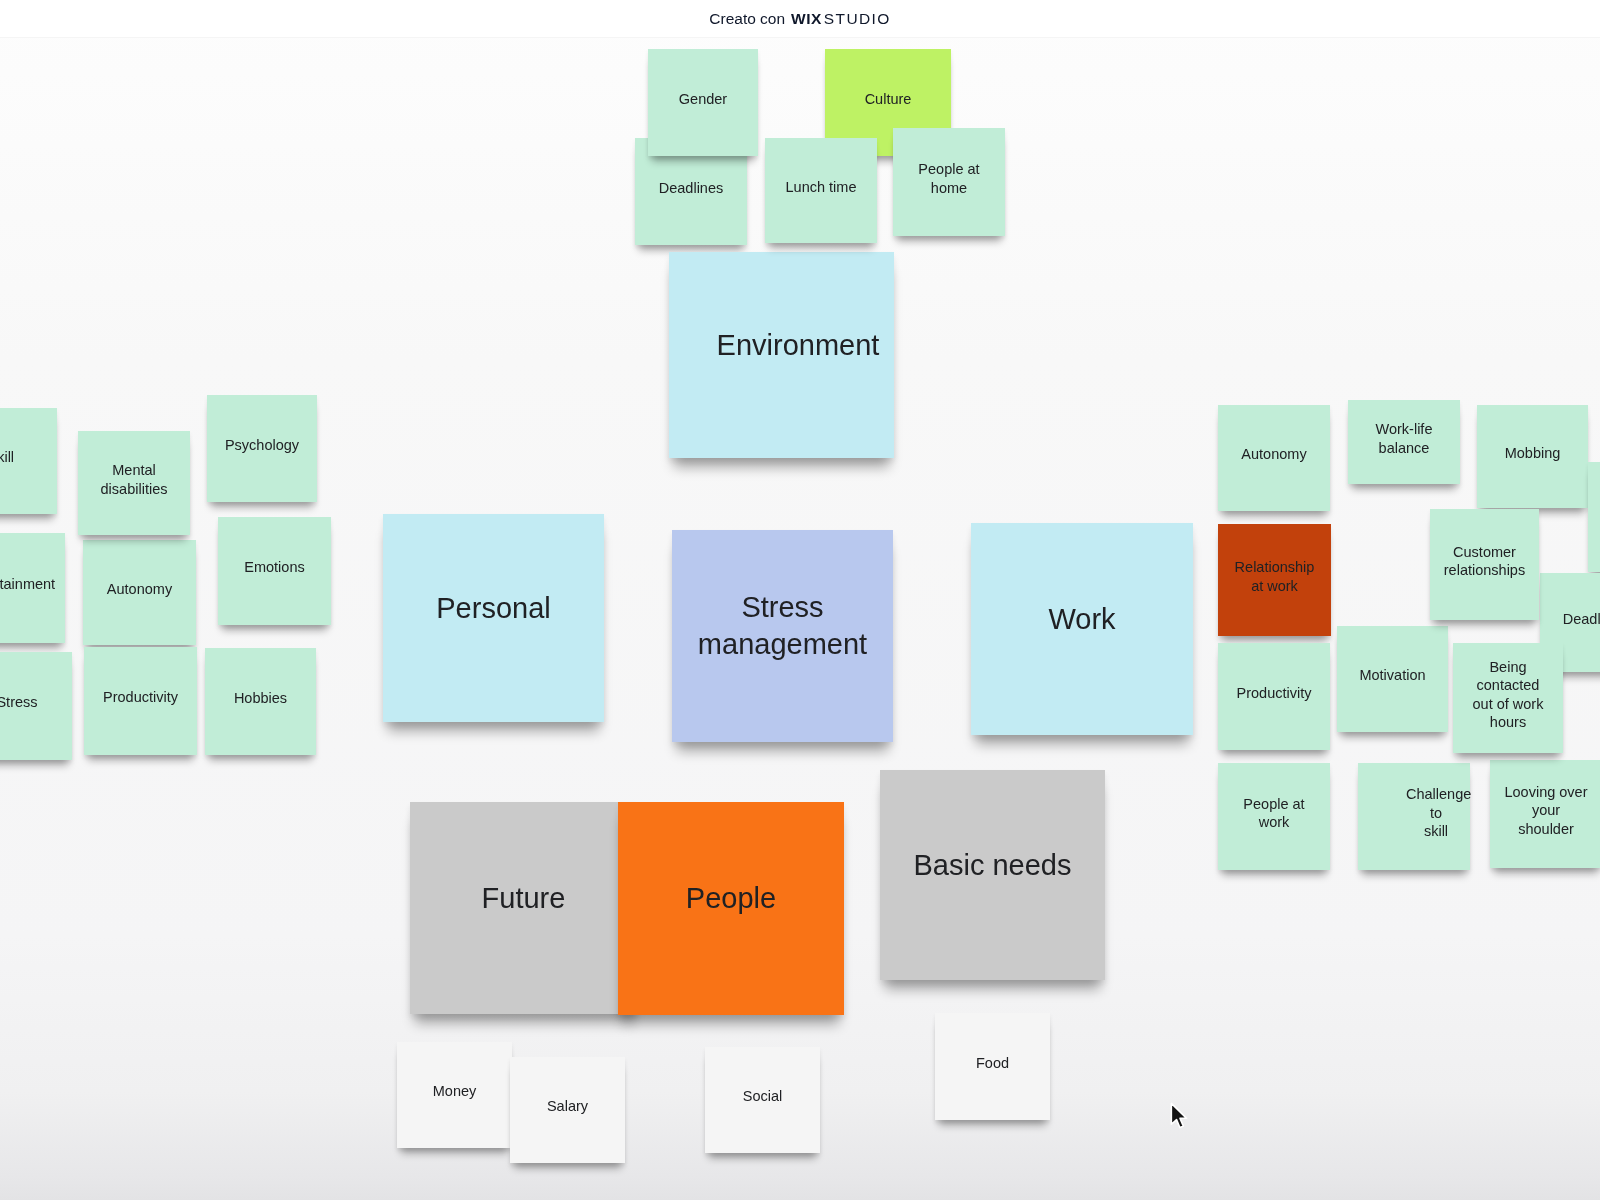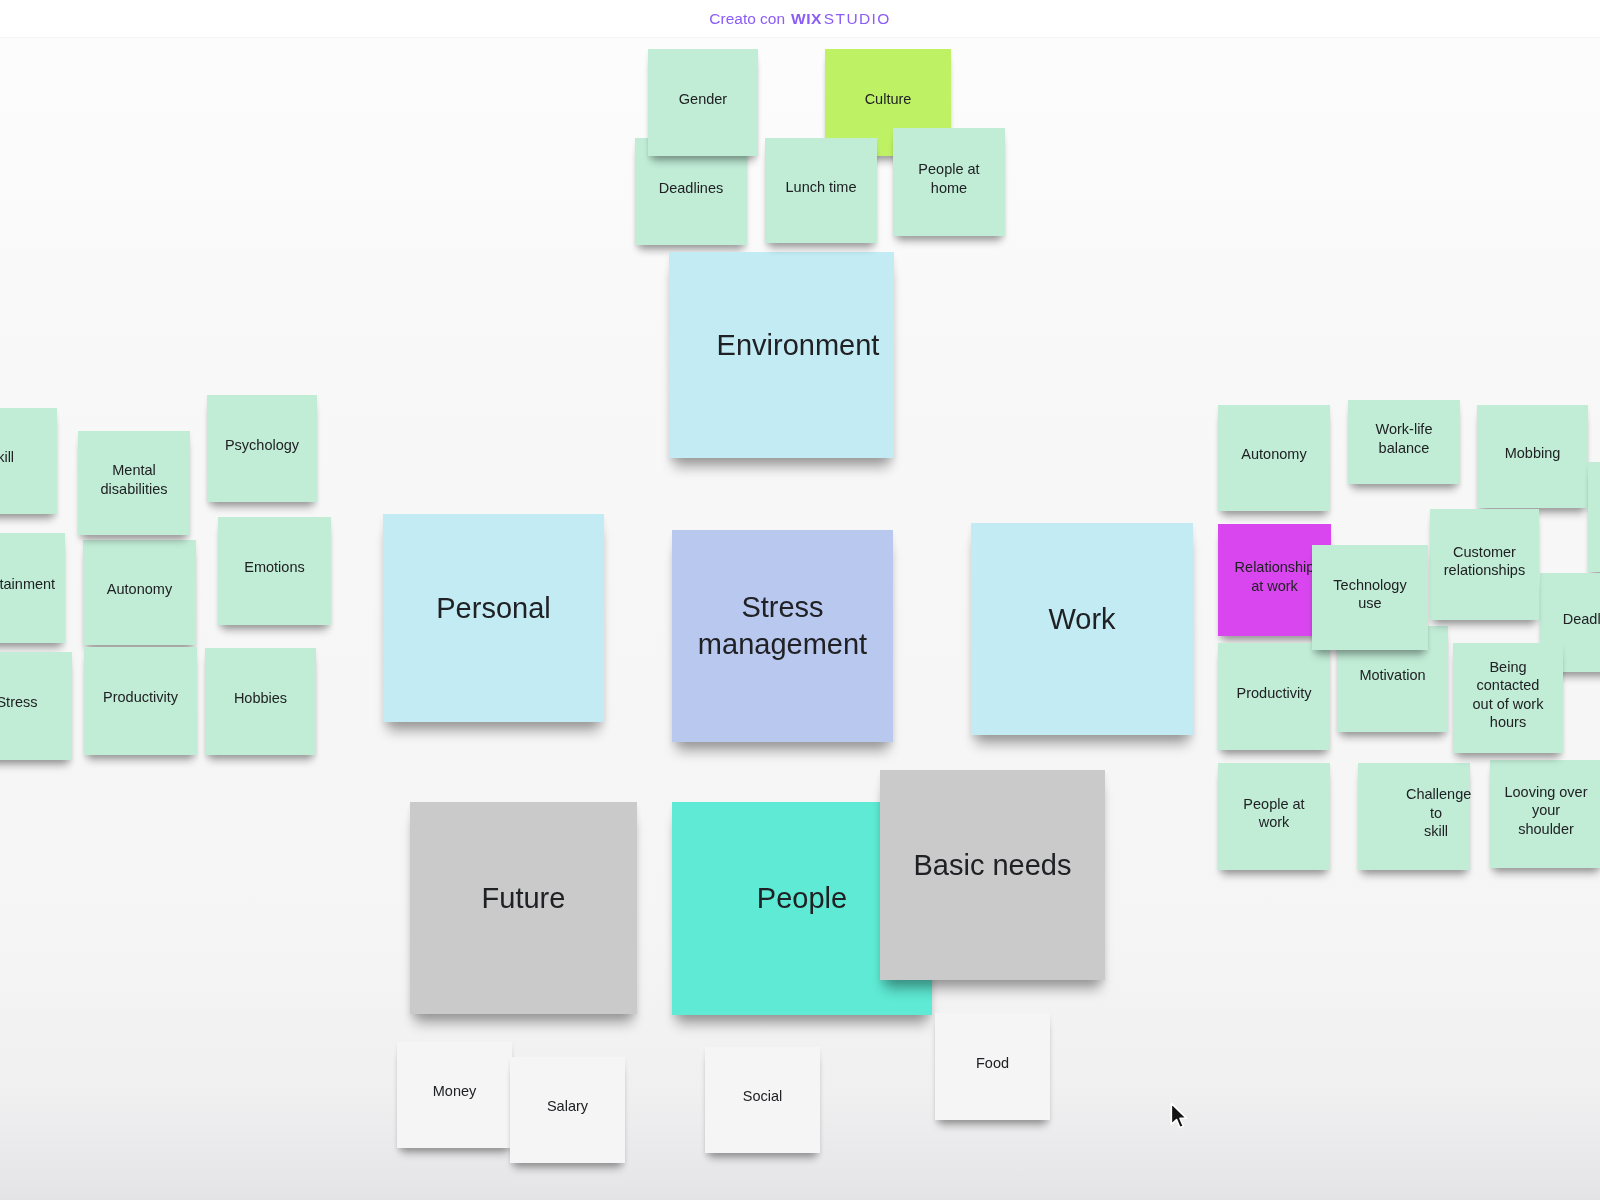--- a/index.html
+++ b/index.html
@@ -5,21 +5,21 @@
   html,body{margin:0;padding:0;}
   body{
     width:1600px;height:1200px;overflow:hidden;position:relative;
     font-family:"Liberation Sans","DejaVu Sans",sans-serif;
     background:linear-gradient(180deg,#fdfdfd 0%,#f8f8f8 30%,#f5f5f6 78%,#f0f0f1 91%,#e7e7e9 98%,#e3e3e5 100%);
   }
   .banner{
     position:absolute;left:0;top:0;width:1600px;height:37px;background:#ffffff;
     display:flex;align-items:center;justify-content:center;z-index:50;
     border-bottom:1px solid rgba(0,0,0,0.04);
-    font-size:15.5px;color:#8b5cf6;
+    font-size:15.5px;color:#0f172a;
   }
   .banner .brand{font-weight:700;letter-spacing:.03em;margin-left:6px;}
   .banner .brand-suffix{font-weight:400;letter-spacing:.09em;margin-left:2px;}
   #board{position:absolute;left:0;top:0;width:1600px;height:1200px;}
   .note{
     position:absolute;display:flex;align-items:center;justify-content:center;
     color:#202124;text-align:center;
   }
   .note .label{white-space:pre-line;display:block;width:100%;padding:0 4px;box-sizing:border-box;}
   .small{font-size:14.5px;line-height:1.27;padding-bottom:7px;box-sizing:border-box;
@@ -82,34 +82,30 @@
     <div class="note small" style="left: 1348px; top: 400px; width: 112px; height: 84px; z-index: 1; background: rgb(193, 237, 215);">
       <span class="label">Work-life
 balance</span>
     </div>
     <div class="note small" style="left: 1477px; top: 405px; width: 111px; height: 103px; z-index: 1; background: rgb(193, 237, 215);">
       <span class="label">Mobbing</span>
     </div>
     <div class="note small" style="left: 1588px; top: 462px; width: 110px; height: 110px; z-index: 1; background: rgb(193, 237, 215);">
       <span class="label"></span>
     </div>
-    <div class="note small" style="left: 1218px; top: 524px; width: 113px; height: 112px; z-index: 1; background: #d946ef;">
+    <div class="note small" style="left: 1218px; top: 524px; width: 113px; height: 112px; z-index: 1; background: #c2410c;">
       <span class="label">Relationship
 at work</span>
     </div>
     <div class="note small" style="left: 1430px; top: 509px; width: 109px; height: 111px; z-index: 2; background: rgb(193, 237, 215);">
       <span class="label">Customer
 relationships</span>
     </div>
     <div class="note small" style="left: 1540px; top: 573px; width: 110px; height: 99px; z-index: 1; background: rgb(193, 237, 215);">
       <span class="label">Deadlines</span>
-    </div>
-    <div class="note small" style="left: 1312px; top: 545px; width: 116px; height: 105px; z-index: 3; background: rgb(193, 237, 215);">
-      <span class="label">Technology
-use</span>
     </div>
     <div class="note small" style="left: 1218px; top: 643px; width: 112px; height: 107px; z-index: 1; background: rgb(193, 237, 215);">
       <span class="label">Productivity</span>
     </div>
     <div class="note small" style="left: 1337px; top: 626px; width: 111px; height: 106px; z-index: 1; background: rgb(193, 237, 215);">
       <span class="label">Motivation</span>
     </div>
     <div class="note small" style="left: 1453px; top: 643px; width: 110px; height: 110px; z-index: 2; background: rgb(193, 237, 215);">
       <span class="label">Being
 contacted
@@ -138,21 +134,21 @@
     <div class="note big" style="left: 672px; top: 530px; width: 221px; height: 212px; z-index: 1; background: rgb(184, 200, 238);">
       <span class="label">Stress
 management</span>
     </div>
     <div class="note big" style="left: 971px; top: 523px; width: 222px; height: 212px; z-index: 1; background: rgb(194, 235, 243);">
       <span class="label">Work</span>
     </div>
     <div class="note big" style="left: 410px; top: 802px; width: 227px; height: 212px; z-index: 1; background: rgb(202, 202, 202);">
       <span class="label">Future</span>
     </div>
-    <div class="note big" style="left: 672px; top: 802px; width: 260px; height: 213px; z-index: 1; background: #5eead4;">
+    <div class="note big" style="left: 618px; top: 802px; width: 226px; height: 213px; z-index: 1; background: #f97316;">
       <span class="label">People</span>
     </div>
     <div class="note big" style="left: 880px; top: 770px; width: 225px; height: 210px; z-index: 1; background: rgb(202, 202, 202);">
       <span class="label">Basic needs</span>
     </div>
     <div class="note small" style="left: 397px; top: 1042px; width: 115px; height: 106px; z-index: 1; background: rgb(245, 245, 245);">
       <span class="label">Money</span>
     </div>
     <div class="note small" style="left: 510px; top: 1057px; width: 115px; height: 106px; z-index: 2; background: rgb(245, 245, 245);">
       <span class="label">Salary</span>

